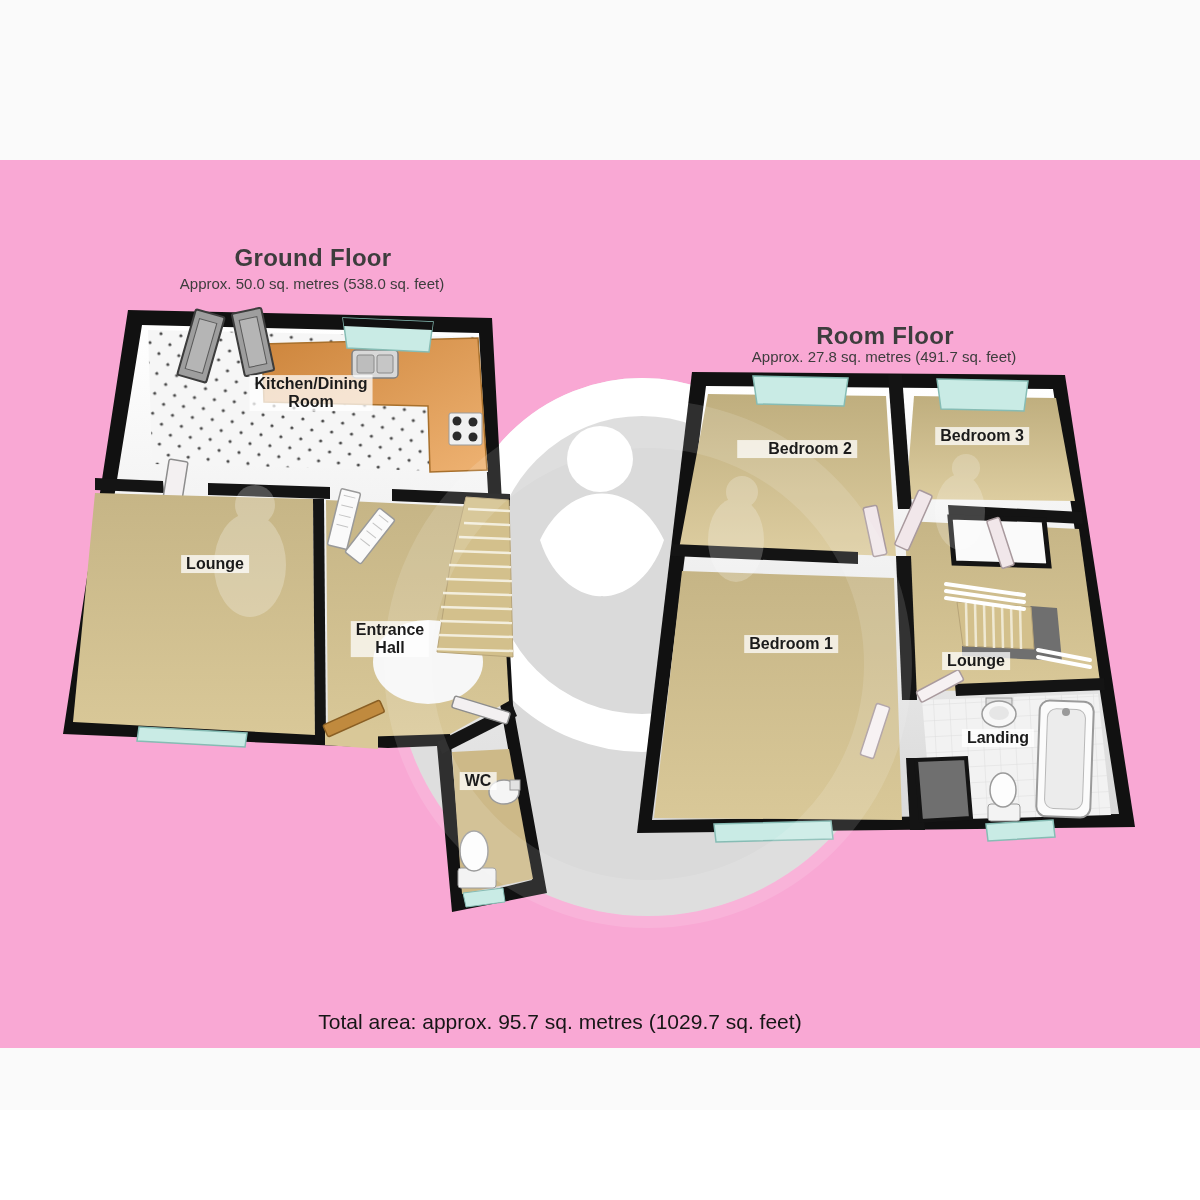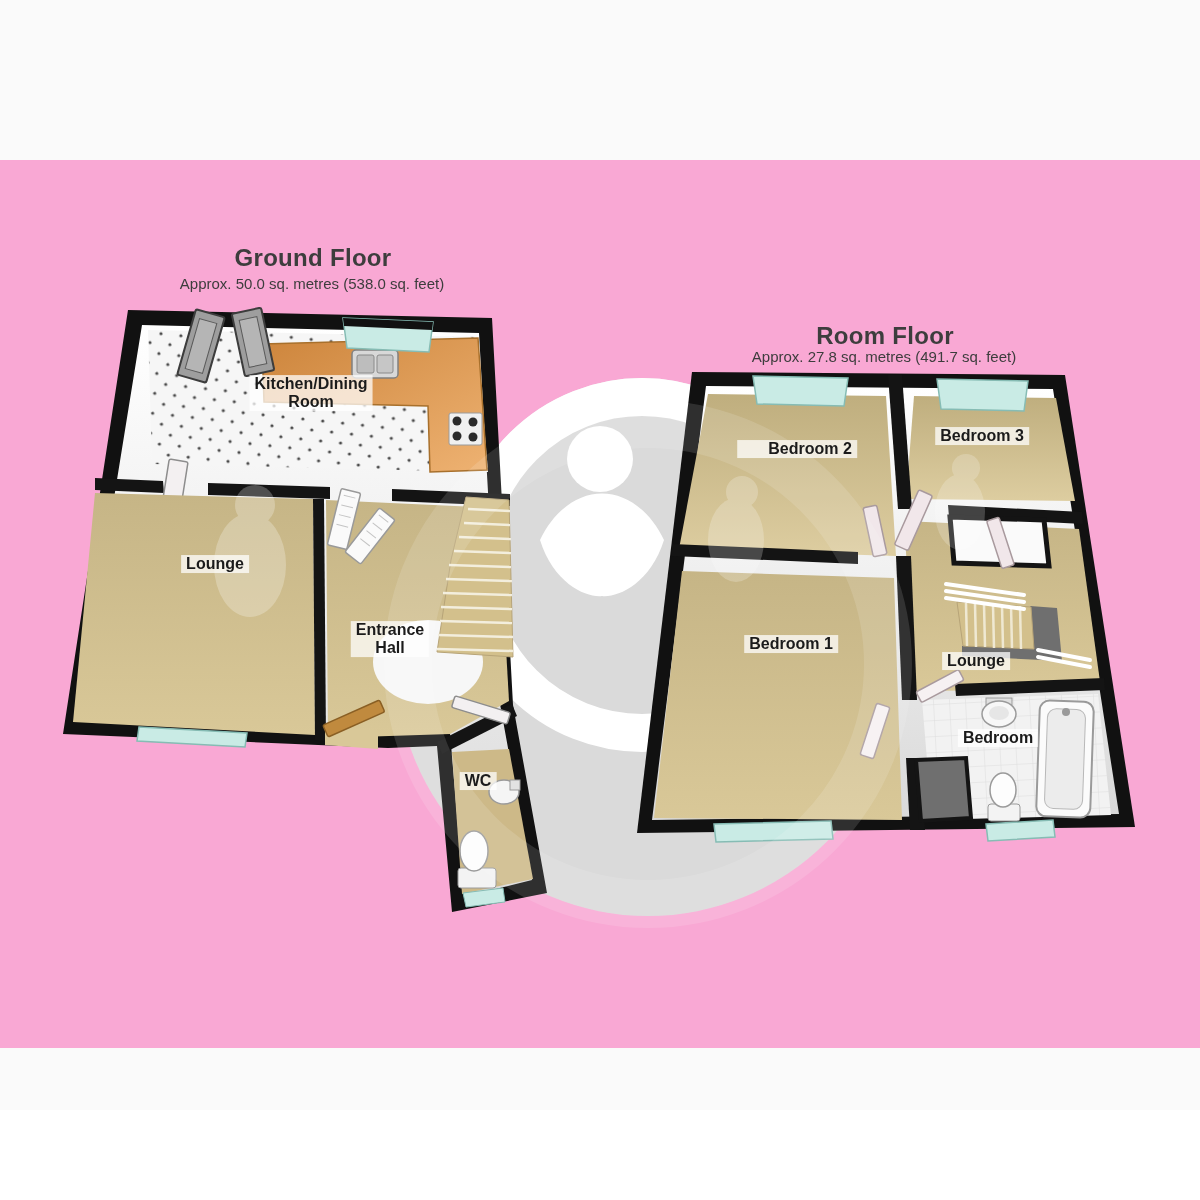--- a/index.html
+++ b/index.html
@@ -251,15 +251,16 @@
 Room</div>
   <div class="lbl chip" style="left:215px;top:564px;text-align:center;">Lounge</div>
   <div class="lbl chip" style="left:390px;top:639px;">Entrance
 Hall</div>
   <div class="lbl chip" style="left:478px;top:781px;">WC</div>
 
   <div class="lbl chip" style="left:797px;top:449px;padding-left:31px;">Bedroom 2</div>
   <div class="lbl chip" style="left:982px;top:436px;">Bedroom 3</div>
   <div class="lbl chip" style="left:791px;top:644px;">Bedroom 1</div>
   <div class="lbl chip" style="left:976px;top:661px;">Lounge</div>
-  <div class="lbl chip" style="left:998px;top:738px;">Bedroom</div>
-
+  <div class="lbl chip" style="left:998px;top:738px;">Landing</div>
+
+  <div class="lbl total" style="left:560px;top:1022px;">Total area: approx. 95.7 sq. metres (1029.7 sq. feet)</div>
 </div>
 
 </body></html>

